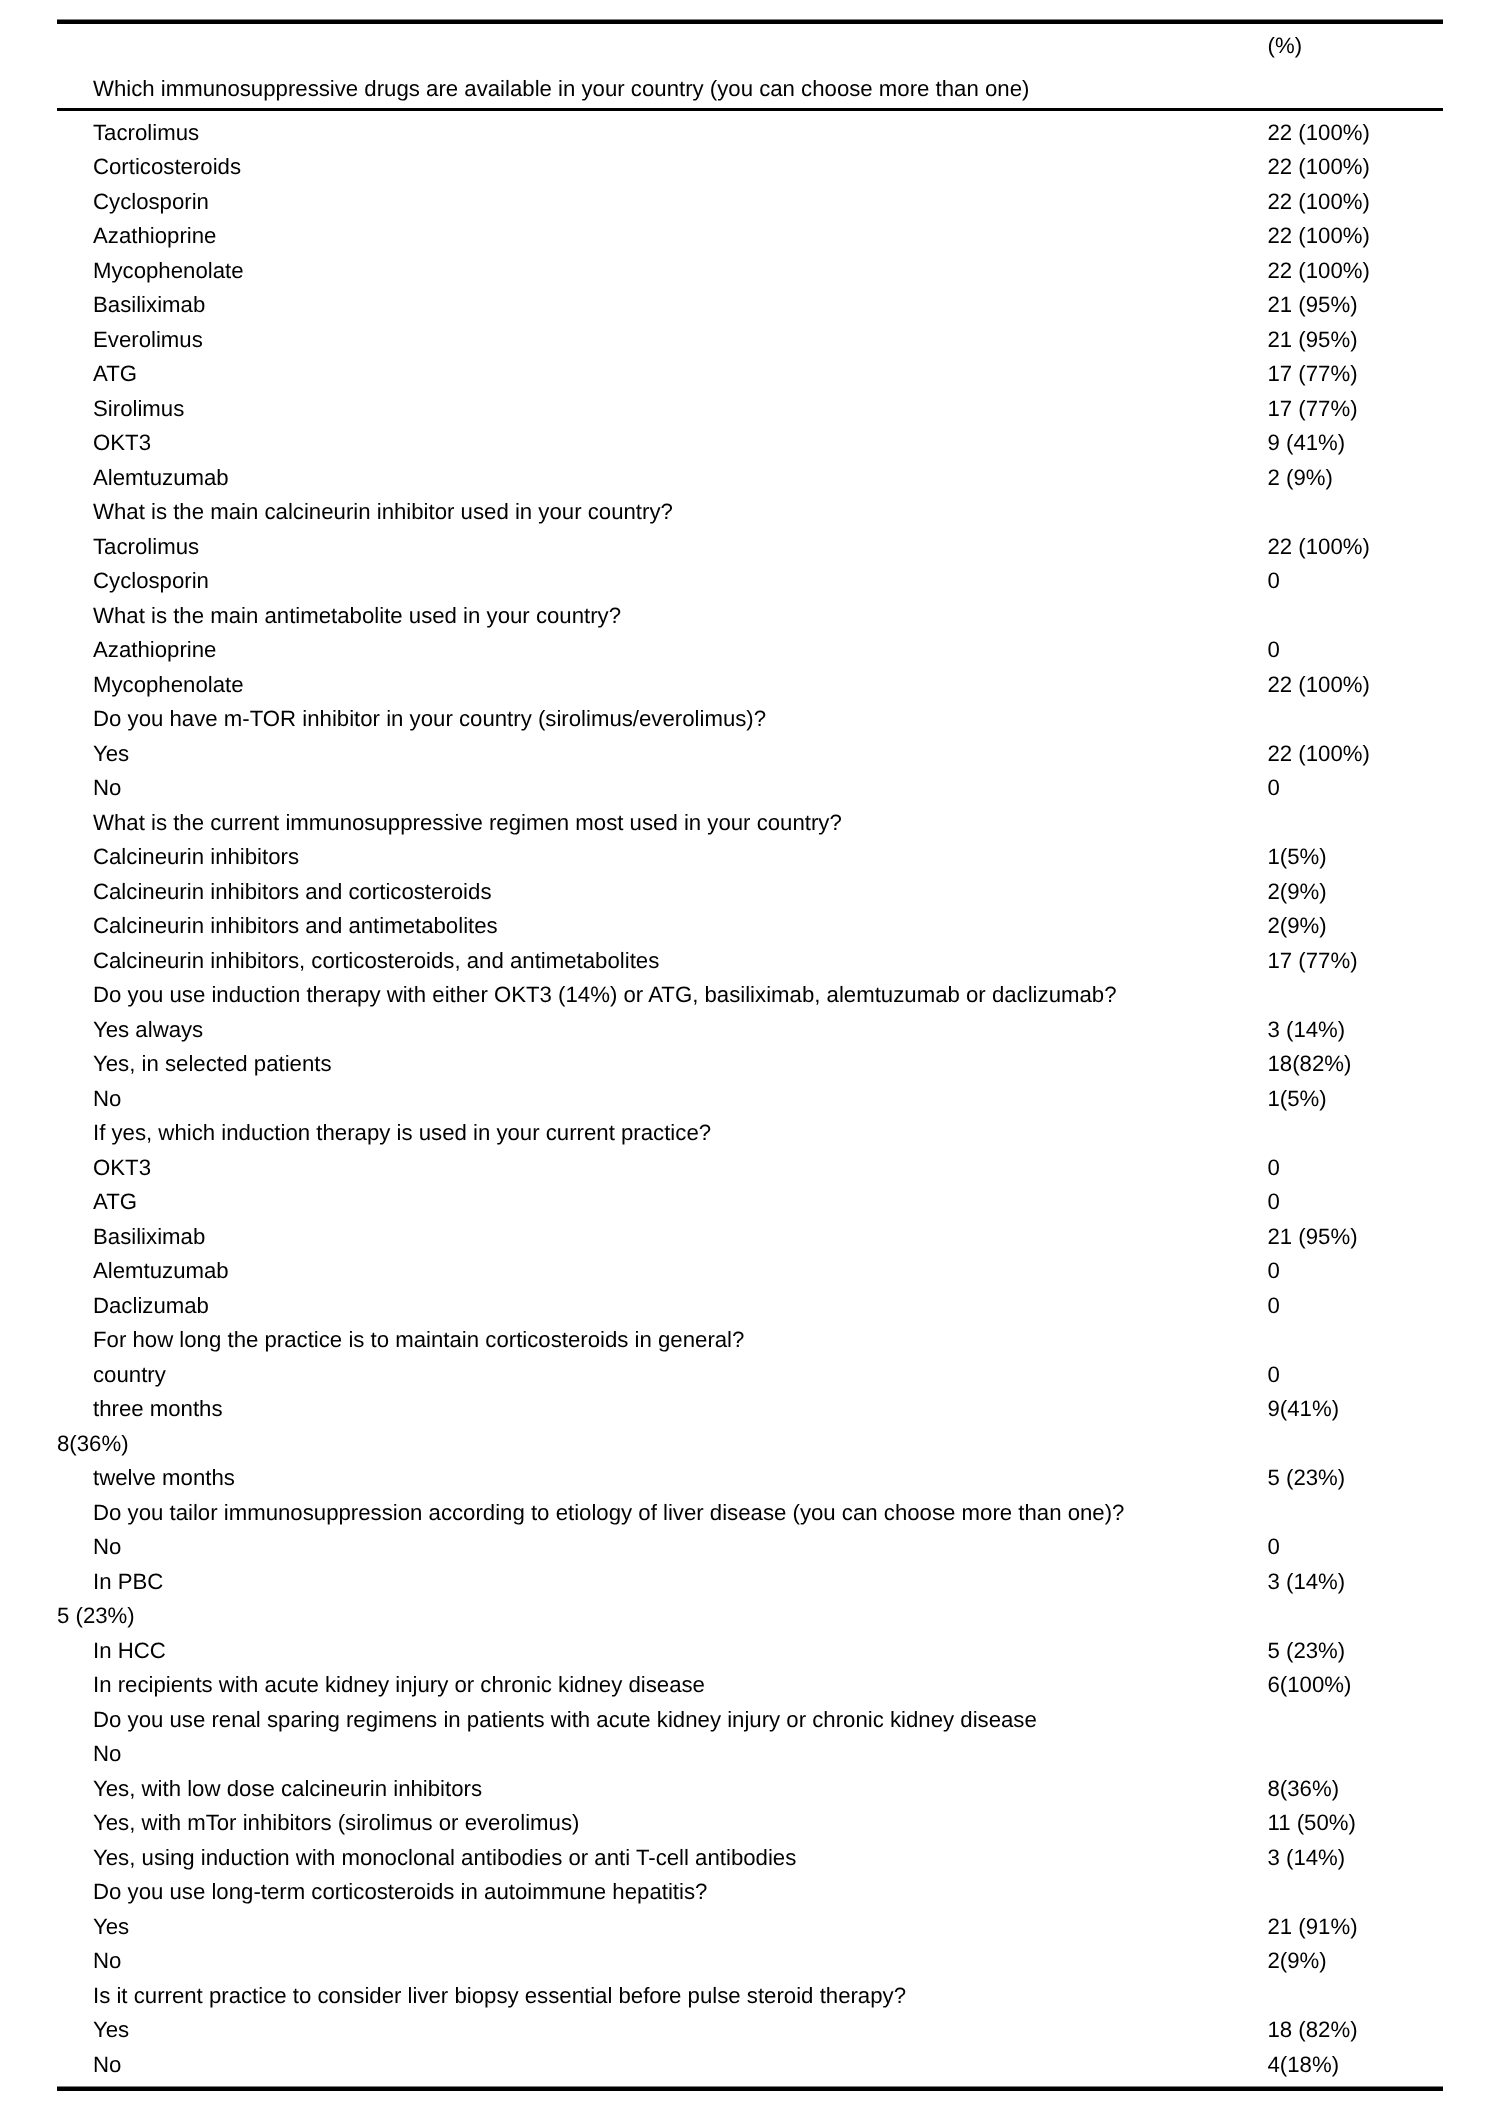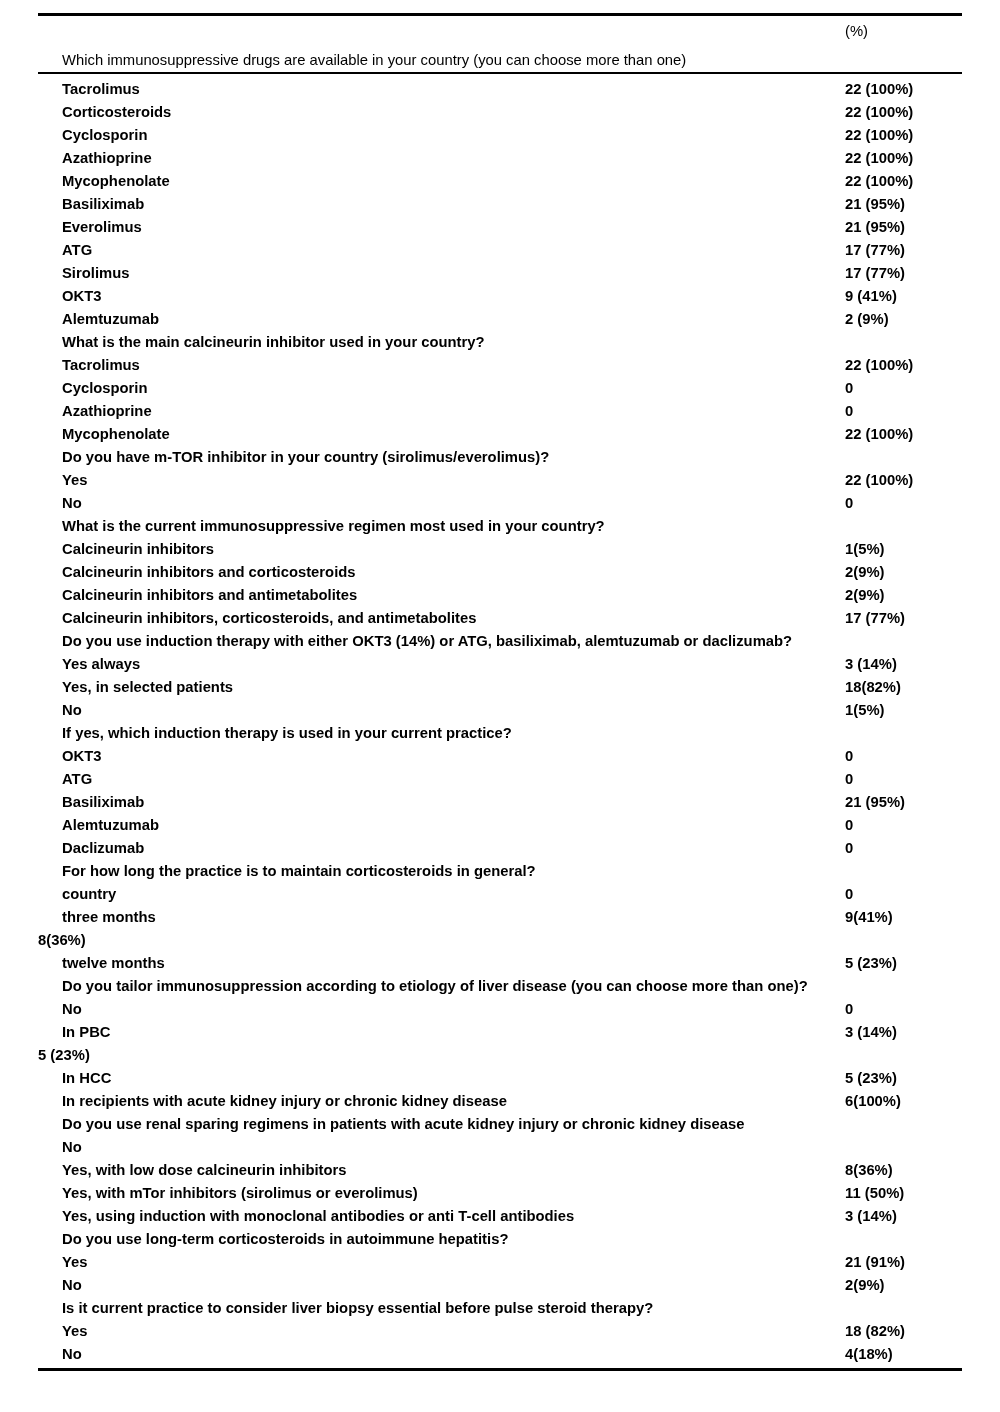--- a/index.html
+++ b/index.html
@@ -42,21 +42,20 @@
     white-space: nowrap;
   }
   .tbody {
     padding-top: 3px;
     padding-bottom: 3px;
   }
   .row {
     display: flex;
     height: 23px;
     align-items: center;
-    font-weight: bold;
   }
   .cell-label {
     flex: 0 0 807px;
     padding-left: 24px;
     white-space: nowrap;
     overflow: visible;
   }
   .cell-value {
     flex: 1 1 auto;
     white-space: nowrap;
@@ -125,20 +124,24 @@
           <div class="cell-value"></div>
         </div>
         <div class="row row-item">
           <div class="cell-label">Tacrolimus</div>
           <div class="cell-value">22 (100%)</div>
         </div>
         <div class="row row-item">
           <div class="cell-label">Cyclosporin</div>
           <div class="cell-value">0</div>
         </div>
+        <div class="row row-question">
+          <div class="cell-label">What is the main antimetabolite used in your country?</div>
+          <div class="cell-value"></div>
+        </div>
         <div class="row row-item">
           <div class="cell-label">Azathioprine</div>
           <div class="cell-value">0</div>
         </div>
         <div class="row row-item">
           <div class="cell-label">Mycophenolate</div>
           <div class="cell-value">22 (100%)</div>
         </div>
         <div class="row row-question">
           <div class="cell-label">Do you have m-TOR inhibitor in your country (sirolimus/everolimus)?</div>

